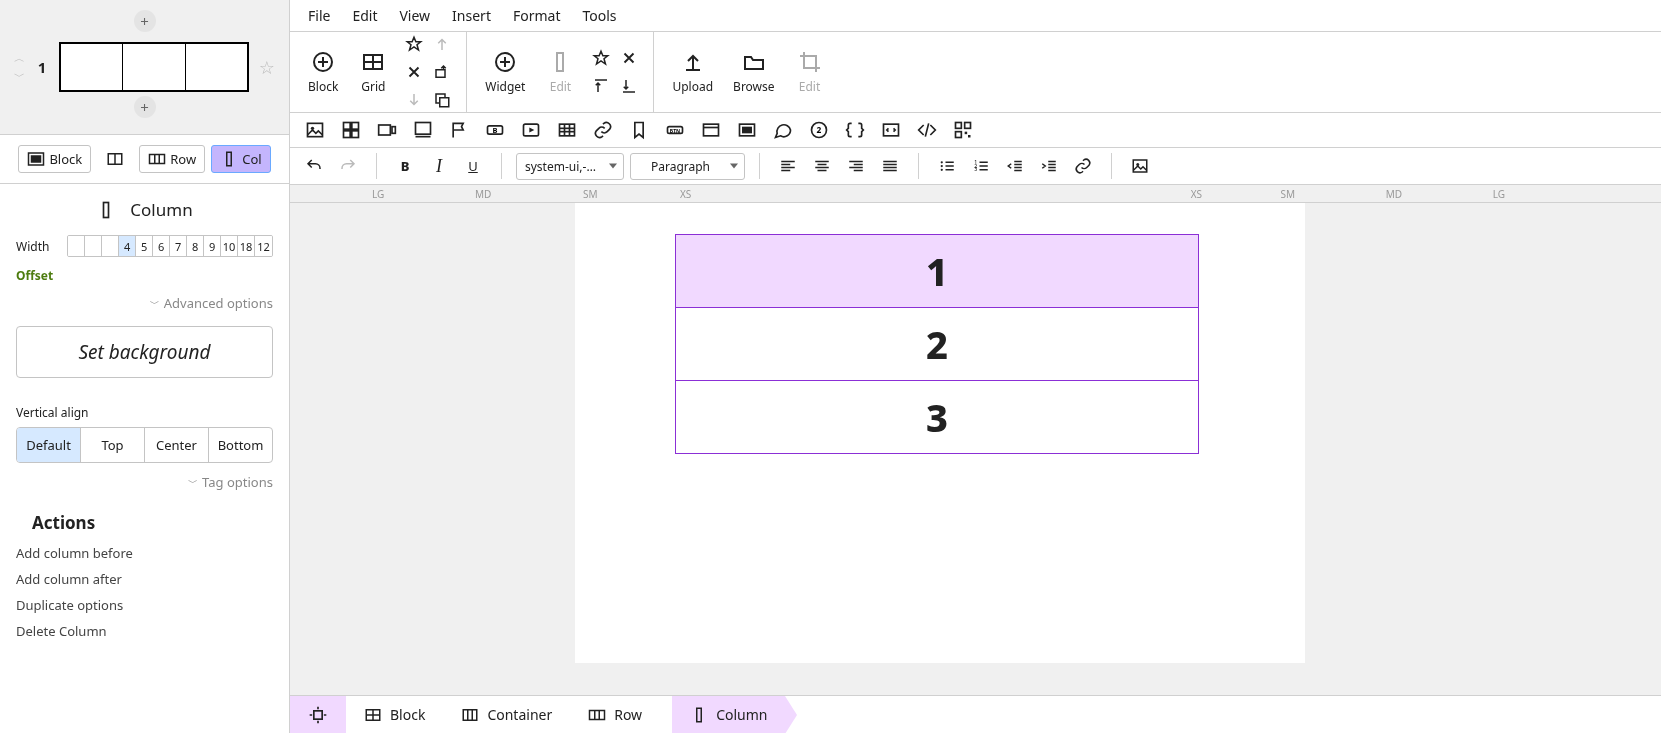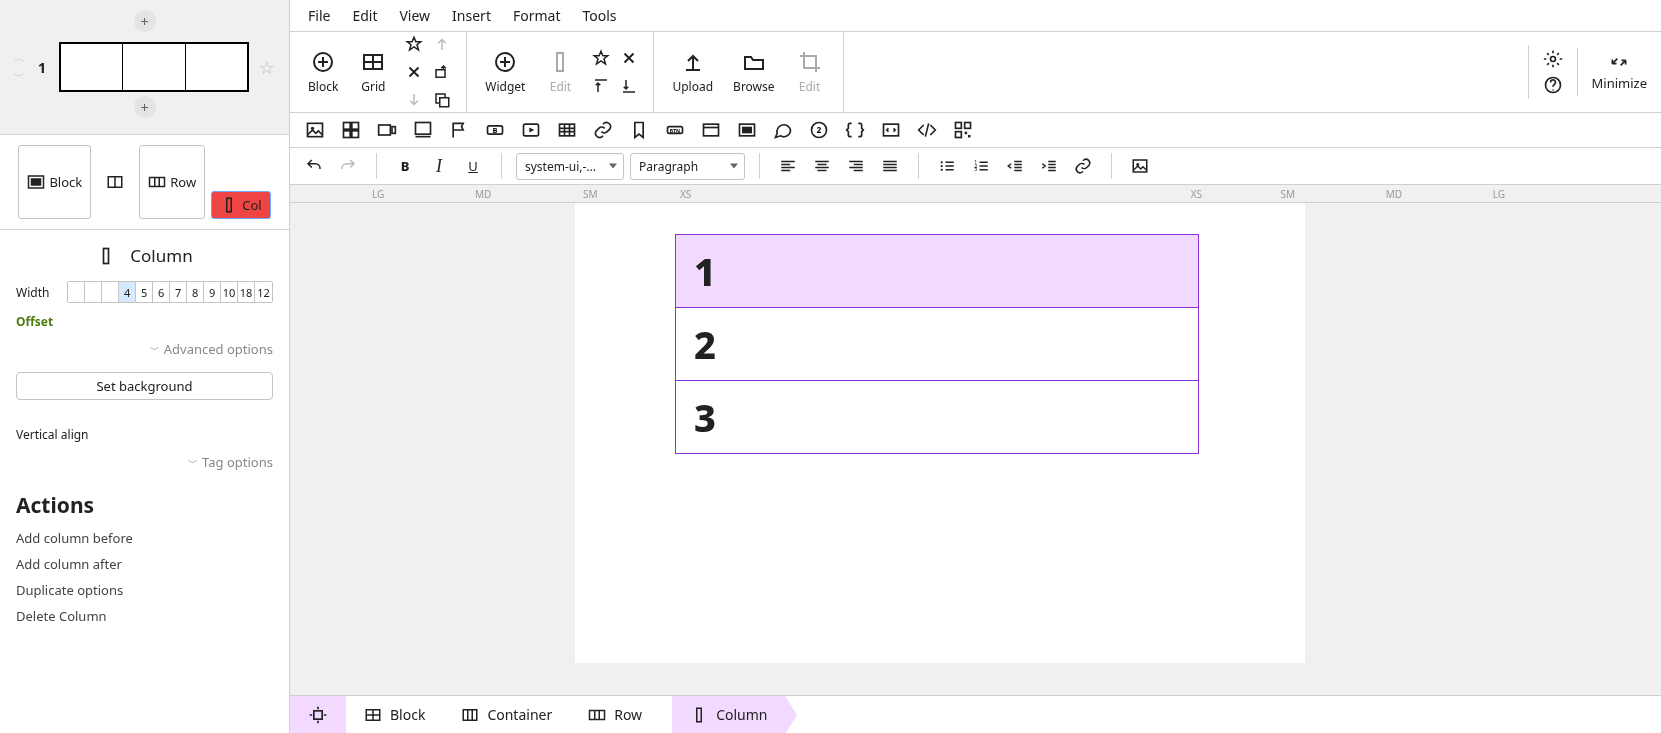--- a/index.html
+++ b/index.html
@@ -68,21 +68,21 @@
   .sb-tabs{
     display:flex;gap:6px;justify-content:center;
     padding:10px 8px;border-bottom:1px solid var(--bd);
   }
   .sb-tab{
     display:flex;align-items:center;gap:4px;
     padding:4px 8px;border:1px solid var(--bd2);border-radius:3px;
     background:#fff;cursor:pointer;font-size:13px;
   }
   .sb-tab.noborder{border:1px solid transparent;}
-  .sb-tab.active{border-color:#6aa9ff;background:#ef4444;margin-top:46px;}
+  .sb-tab.active{border-color:#6aa9ff;background:#c4b5fd;}
 
   .sb-body{padding:14px 16px;flex:1;overflow:auto;}
   .edit-head{
     display:flex;align-items:center;justify-content:center;gap:14px;
     font-size:17px;margin-bottom:14px;
   }
   .prop-row{display:flex;align-items:center;gap:8px;margin:10px 0;}
   .prop-label{font-weight:400;font-size:12px;width:46px;}
   .prop-label.muted{font-weight:700;color:#4d7c0f;}
   .width-picker{display:flex;border:1px solid var(--bd2);border-radius:2px;overflow:hidden;margin-left:auto;}
@@ -94,34 +94,34 @@
   .width-picker>div.sel{background:var(--sel-blue);}
   .width-picker>div.empty{color:transparent;}
 
   .adv-link{
     display:flex;justify-content:flex-end;align-items:center;gap:4px;
     color:#888;font-size:13px;margin:10px 0 14px 0;cursor:pointer;
   }
   .adv-link .chev{font-size:10px;}
 
   .btn-wide{
-    width:100%;padding:4px;border:1px solid var(--bd2);border-radius:4px;
-    background:#fff;text-align:center;cursor:pointer;font-size:13px;
+    width:100%;padding:12px;border:1px solid var(--bd2);border-radius:4px;
+    background:#fff;text-align:center;cursor:pointer;font-size:19px;font-style:italic;
   }
 
   .seg{display:flex;border:1px solid var(--bd2);border-radius:4px;overflow:hidden;margin-top:6px;}
   .seg>div{flex:1;text-align:center;padding:8px 0;border-right:1px solid var(--bd2);cursor:pointer;font-size:13px;}
   .seg>div:last-child{border-right:none;}
   .seg>div.sel{background:var(--sel-blue);}
 
-  .section-h{font-weight:700;font-size:21px;margin:20px 0 10px 0;}
+  .section-h{font-weight:700;font-size:17px;margin:20px 0 10px 16px;}
   .action-link{color:#444;margin:8px 0;cursor:pointer;font-size:13px;}
 
   
-  .main{flex:1;display:flex;flex-direction:column;height:100%;}
+  .main{flex:1;display:flex;flex-direction:column;height:100%;text-align:center;}
 
   .menubar{
     display:flex;gap:22px;padding:6px 18px;font-size:14px;
     border-bottom:none;
   }
   .menubar>div{cursor:pointer;}
 
   .toolbar1{
     display:flex;align-items:stretch;border-top:1px solid var(--bd);border-bottom:1px solid var(--bd);
     min-height:62px;
@@ -294,20 +294,26 @@
 
     <div class="adv-link">
       <span class="chev">﹀</span>
       <span>Advanced options</span>
     </div>
 
     <div class="btn-wide">Set background</div>
 
     <div style="margin-top:26px;">
       <div class="prop-label" style="width:auto;">Vertical align</div>
+      <div class="seg">
+          <div class="sel">Default</div>
+          <div>Top</div>
+          <div>Center</div>
+          <div>Bottom</div>
+        </div>
     </div>
 
     <div class="adv-link">
       <span class="chev">﹀</span>
       <span>Tag options</span>
     </div>
 
     <div class="section-h">Actions</div>
     <div>
         <div class="action-link">Add column before</div>
@@ -439,39 +445,20 @@
       </div>
       <div class="tb-big disabled">
         <svg class="ico-lg" viewBox="0 0 24 24">
             <path d="M6 2v16h16M2 6h16v16" fill="none" stroke="currentColor" stroke-width="2"></path>
           </svg>
         <span class="lbl">Edit</span>
       </div>
     </div>
 
 
-    <div class="tb-right">
-      <div class="tb-rcol">
-        <svg class="ico-md" viewBox="0 0 24 24">
-            <circle cx="12" cy="12" r="3" fill="none" stroke="currentColor" stroke-width="2"></circle>
-            <path d="M12 2v3M12 19v3M4 12H1M23 12h-3M5 5l2 2M17 17l2 2M19 5l-2 2M7 17l-2 2" stroke="currentColor" stroke-width="2"></path>
-          </svg>
-        <svg class="ico-md" viewBox="0 0 24 24" style="margin-top:4px;">
-            <circle cx="12" cy="12" r="9" fill="none" stroke="currentColor" stroke-width="2"></circle>
-            <path d="M9 9a3 3 0 115 2c-1 1-2 1-2 3" fill="none" stroke="currentColor" stroke-width="2"></path>
-            <circle cx="12" cy="18" r="1" fill="currentColor"></circle>
-          </svg>
-      </div>
-      <div class="tb-rcol">
-        <svg class="ico-md" viewBox="0 0 24 24">
-            <path d="M4 14l6-6M4 14v-5M4 14h5 M20 10l-6 6M20 10v5M20 10h-5" fill="none" stroke="currentColor" stroke-width="2"></path>
-          </svg>
-        <span class="lbl">Minimize</span>
-      </div>
-    </div>
   </div>
 
   <div class="toolbar2">
     <div class="tb2-ico">
         <svg class="ico-md" viewBox="0 0 24 24">
           <rect x="3" y="4" width="18" height="16" fill="none" stroke="currentColor" stroke-width="2"></rect>
           <circle cx="9" cy="10" r="2" fill="currentColor"></circle>
           <path d="M3 18l6-6 4 4 3-3 5 5" fill="none" stroke="currentColor" stroke-width="2"></path>
         </svg>
       </div>

